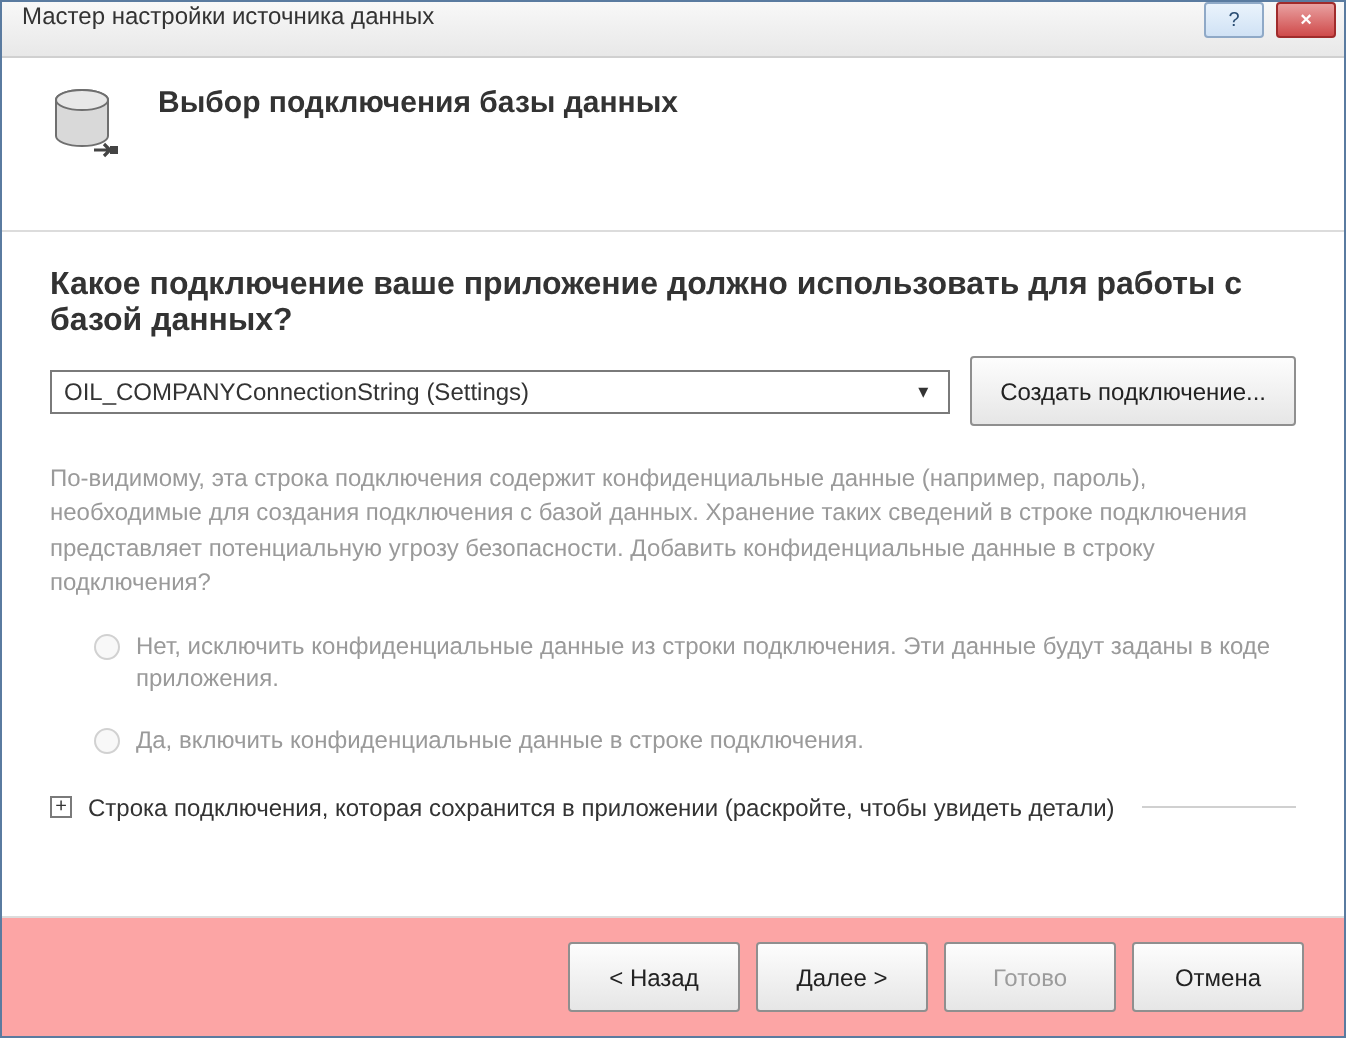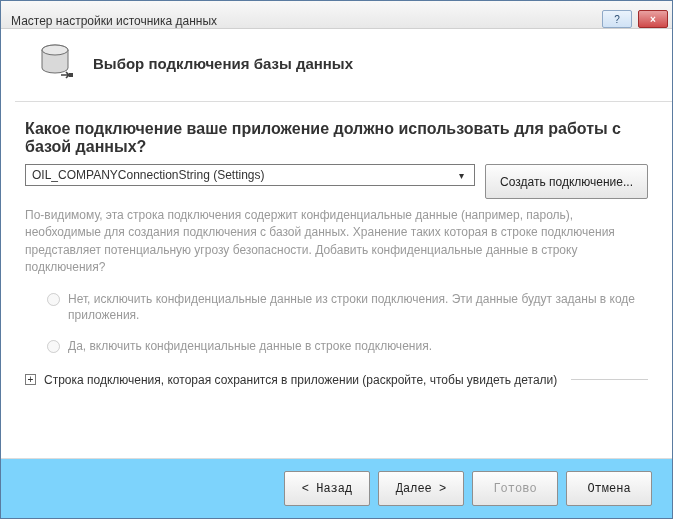--- a/index.html
+++ b/index.html
@@ -18,21 +18,21 @@
       border: 1px solid #5a7ba0;
       background: #fff;
       display: flex;
       flex-direction: column;
     }
     .titlebar {
       height: 28px;
       background: linear-gradient(to bottom, #f8f8f8, #e8e8e8);
       border-bottom: 1px solid #d0d0d0;
       display: flex;
-      align-items: flex-end;
+      align-items: flex-start;
       padding: 0 4px 0 10px;
       gap: 6px;
     }
     .titlebar .title {
       flex: 1;
       font-size: 12px;
       color: #333;
     }
     .titlebar .tbtn {
       width: 30px;
@@ -47,26 +47,25 @@
       color: #2a4d73;
       cursor: pointer;
     }
     .titlebar .tbtn.close {
       background: linear-gradient(to bottom, #e9a1a1, #cf4a4a);
       border-color: #a02b2b;
       color: #fff;
       font-weight: bold;
     }
     .header-area {
-      padding: 14px 24px 18px 24px;
-      display: flex;
-      align-items: center;
+      padding: 14px 24px 32px 24px;
+      display: flex;
+      align-items: flex-start;
       gap: 18px;
       border-bottom: 1px solid #dcdcdc;
-      margin-left: 14px;
     }
     .db-icon svg { display: block; }
     .header-title {
       font-size: 15px;
       font-weight: bold;
       color: #333;
     }
     .content {
       flex: 1;
       padding: 18px 24px 10px 24px;
@@ -74,22 +73,22 @@
       overflow: hidden;
     }
     .question {
       font-size: 16px;
       font-weight: bold;
       margin-bottom: 8px;
     }
     .row-conn {
       display: flex;
       gap: 10px;
-      align-items: flex-start;
-      margin-bottom: 8px;
+      align-items: center;
+      margin-bottom: 18px;
     }
     .combo {
       flex: 1;
       height: 22px;
       border: 1px solid #7a7a7a;
       background: #fff;
       display: flex;
       align-items: center;
       padding: 0 4px 0 6px;
       font-size: 12px;
@@ -168,22 +167,21 @@
       height: 1px;
       background: #d0d0d0;
       margin-left: 6px;
     }
     .footer {
       border-top: 1px solid #dcdcdc;
       padding: 12px 20px;
       display: flex;
       justify-content: flex-end;
       gap: 8px;
-      background: #7dd3fc;
-      font-family: Liberation Mono, monospace;
+      background: #fca5a5;
     }
   </style>
 </head>
 <body>
 
 <div class="window">
 
   <div class="titlebar">
     <span class="title">Мастер настройки источника данных</span>
     <div class="tbtn">
@@ -211,21 +209,21 @@
     <div class="question">Какое подключение ваше приложение должно использовать для работы с базой данных?</div>
 
     <div class="row-conn">
       <div class="combo">
         <span>OIL_COMPANYConnectionString (Settings)</span>
         <span class="arrow">▾</span>
       </div>
       <button class="btn conn">Создать подключение...</button>
     </div>
 
-    <p class="info-para">По-видимому, эта строка подключения содержит конфиденциальные данные (например, пароль), необходимые для создания подключения с базой данных. Хранение таких которая в строке подключения представляет потенциальную угрозу безопасности. Добавить конфиденциальные данные в строку подключения?</p>
+    <p class="info-para">По-видимому, эта строка подключения содержит конфиденциальные данные (например, пароль), необходимые для создания подключения с базой данных. Хранение таких сведений в строке подключения представляет потенциальную угрозу безопасности. Добавить конфиденциальные данные в строку подключения?</p>
 
     <div class="radio-group">
       <label class="radio-row">
         <input type="radio" name="sens" disabled="" style="">
         <span>Нет, исключить конфиденциальные данные из строки подключения. Эти данные будут заданы в коде приложения.</span>
       </label>
       <label class="radio-row">
         <input type="radio" name="sens" disabled="" style="">
         <span>Да, включить конфиденциальные данные в строке подключения.</span>
       </label>

